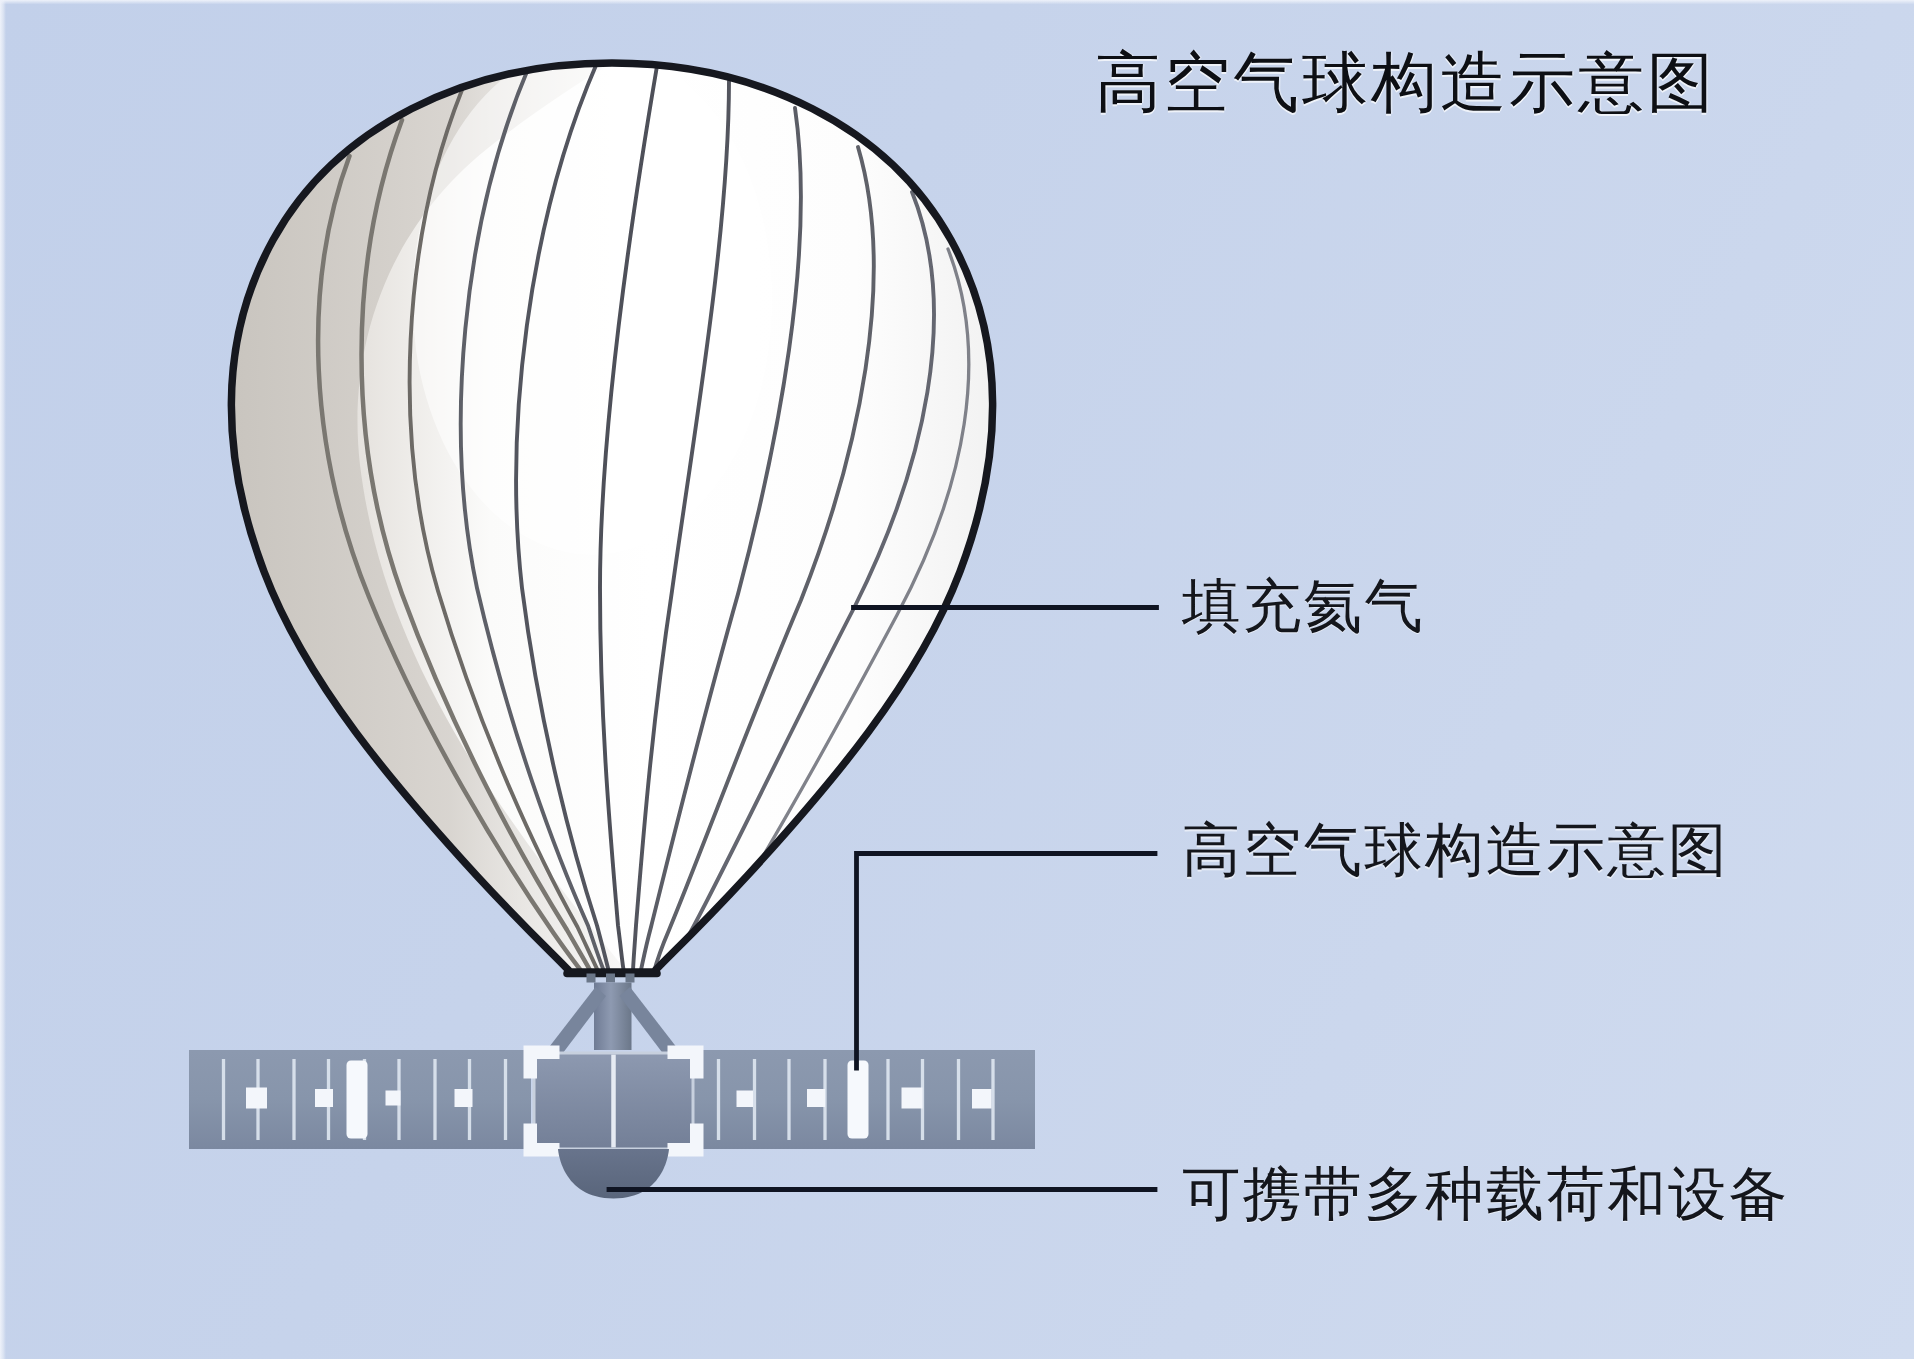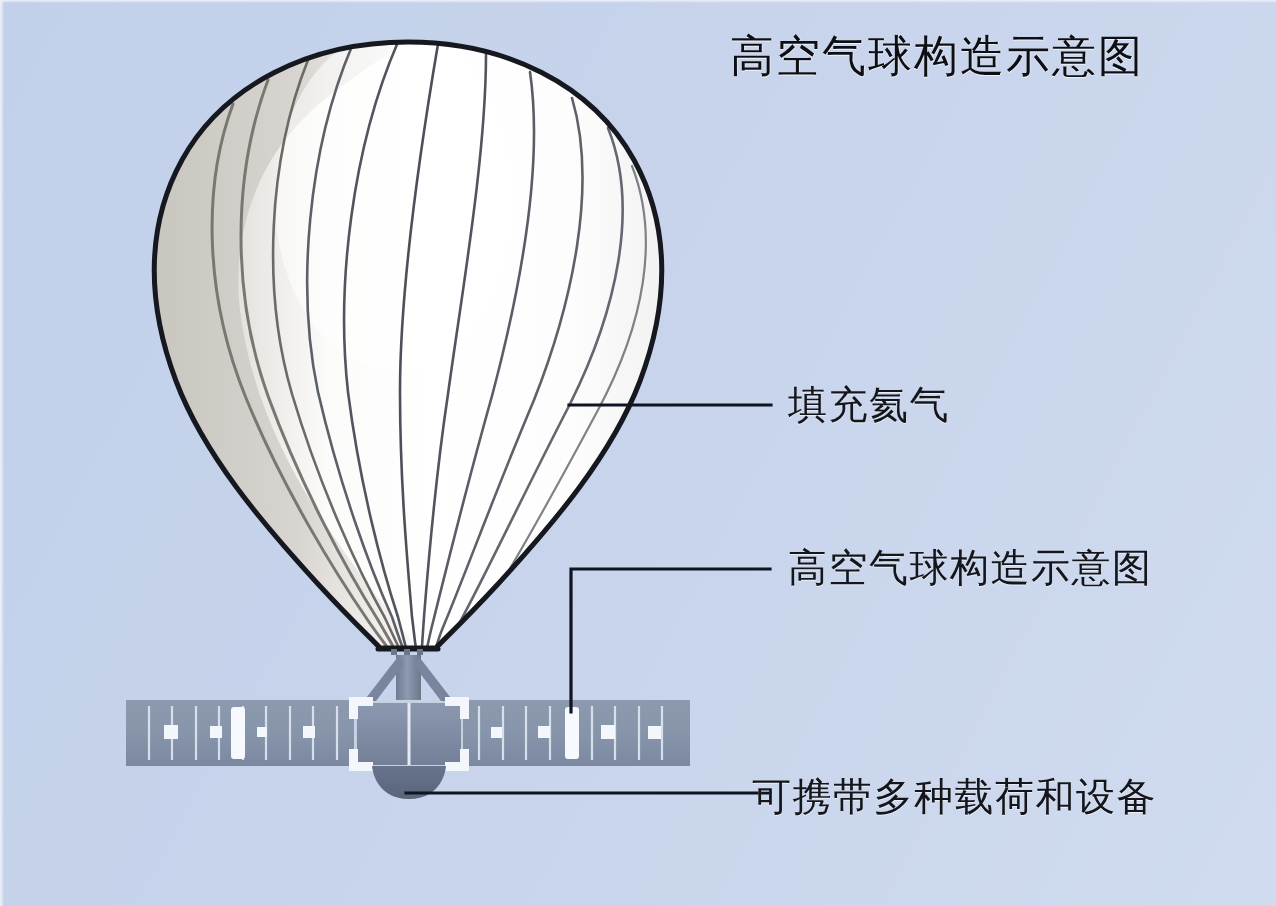--- a/index.html
+++ b/index.html
@@ -58,21 +58,21 @@
     white-space: nowrap;
     color: #0d0f14;
     font-size: 44px;
     font-weight: 400;
     letter-spacing: 2px;
     line-height: 1;
     text-shadow: 0 1px 0 rgba(255,255,255,0.7), 1px 0 0 rgba(255,255,255,0.4);
   }
   #label-gas    { left: 788px; top: 385px; }
   #label-solar  { left: 788px; top: 548px; }
-  #label-payload{ left: 752px; top: 777px; text-align: right; }
+  #label-payload{ left: 788px; top: 777px; text-align: right; }
 </style>
 </head>
 <body>
 
 <div id="stage">
 
   <div id="edge-left"></div>
   <div id="edge-top"></div>
 
   <svg id="art" viewBox="0 0 1276 906" xmlns="http://www.w3.org/2000/svg">

